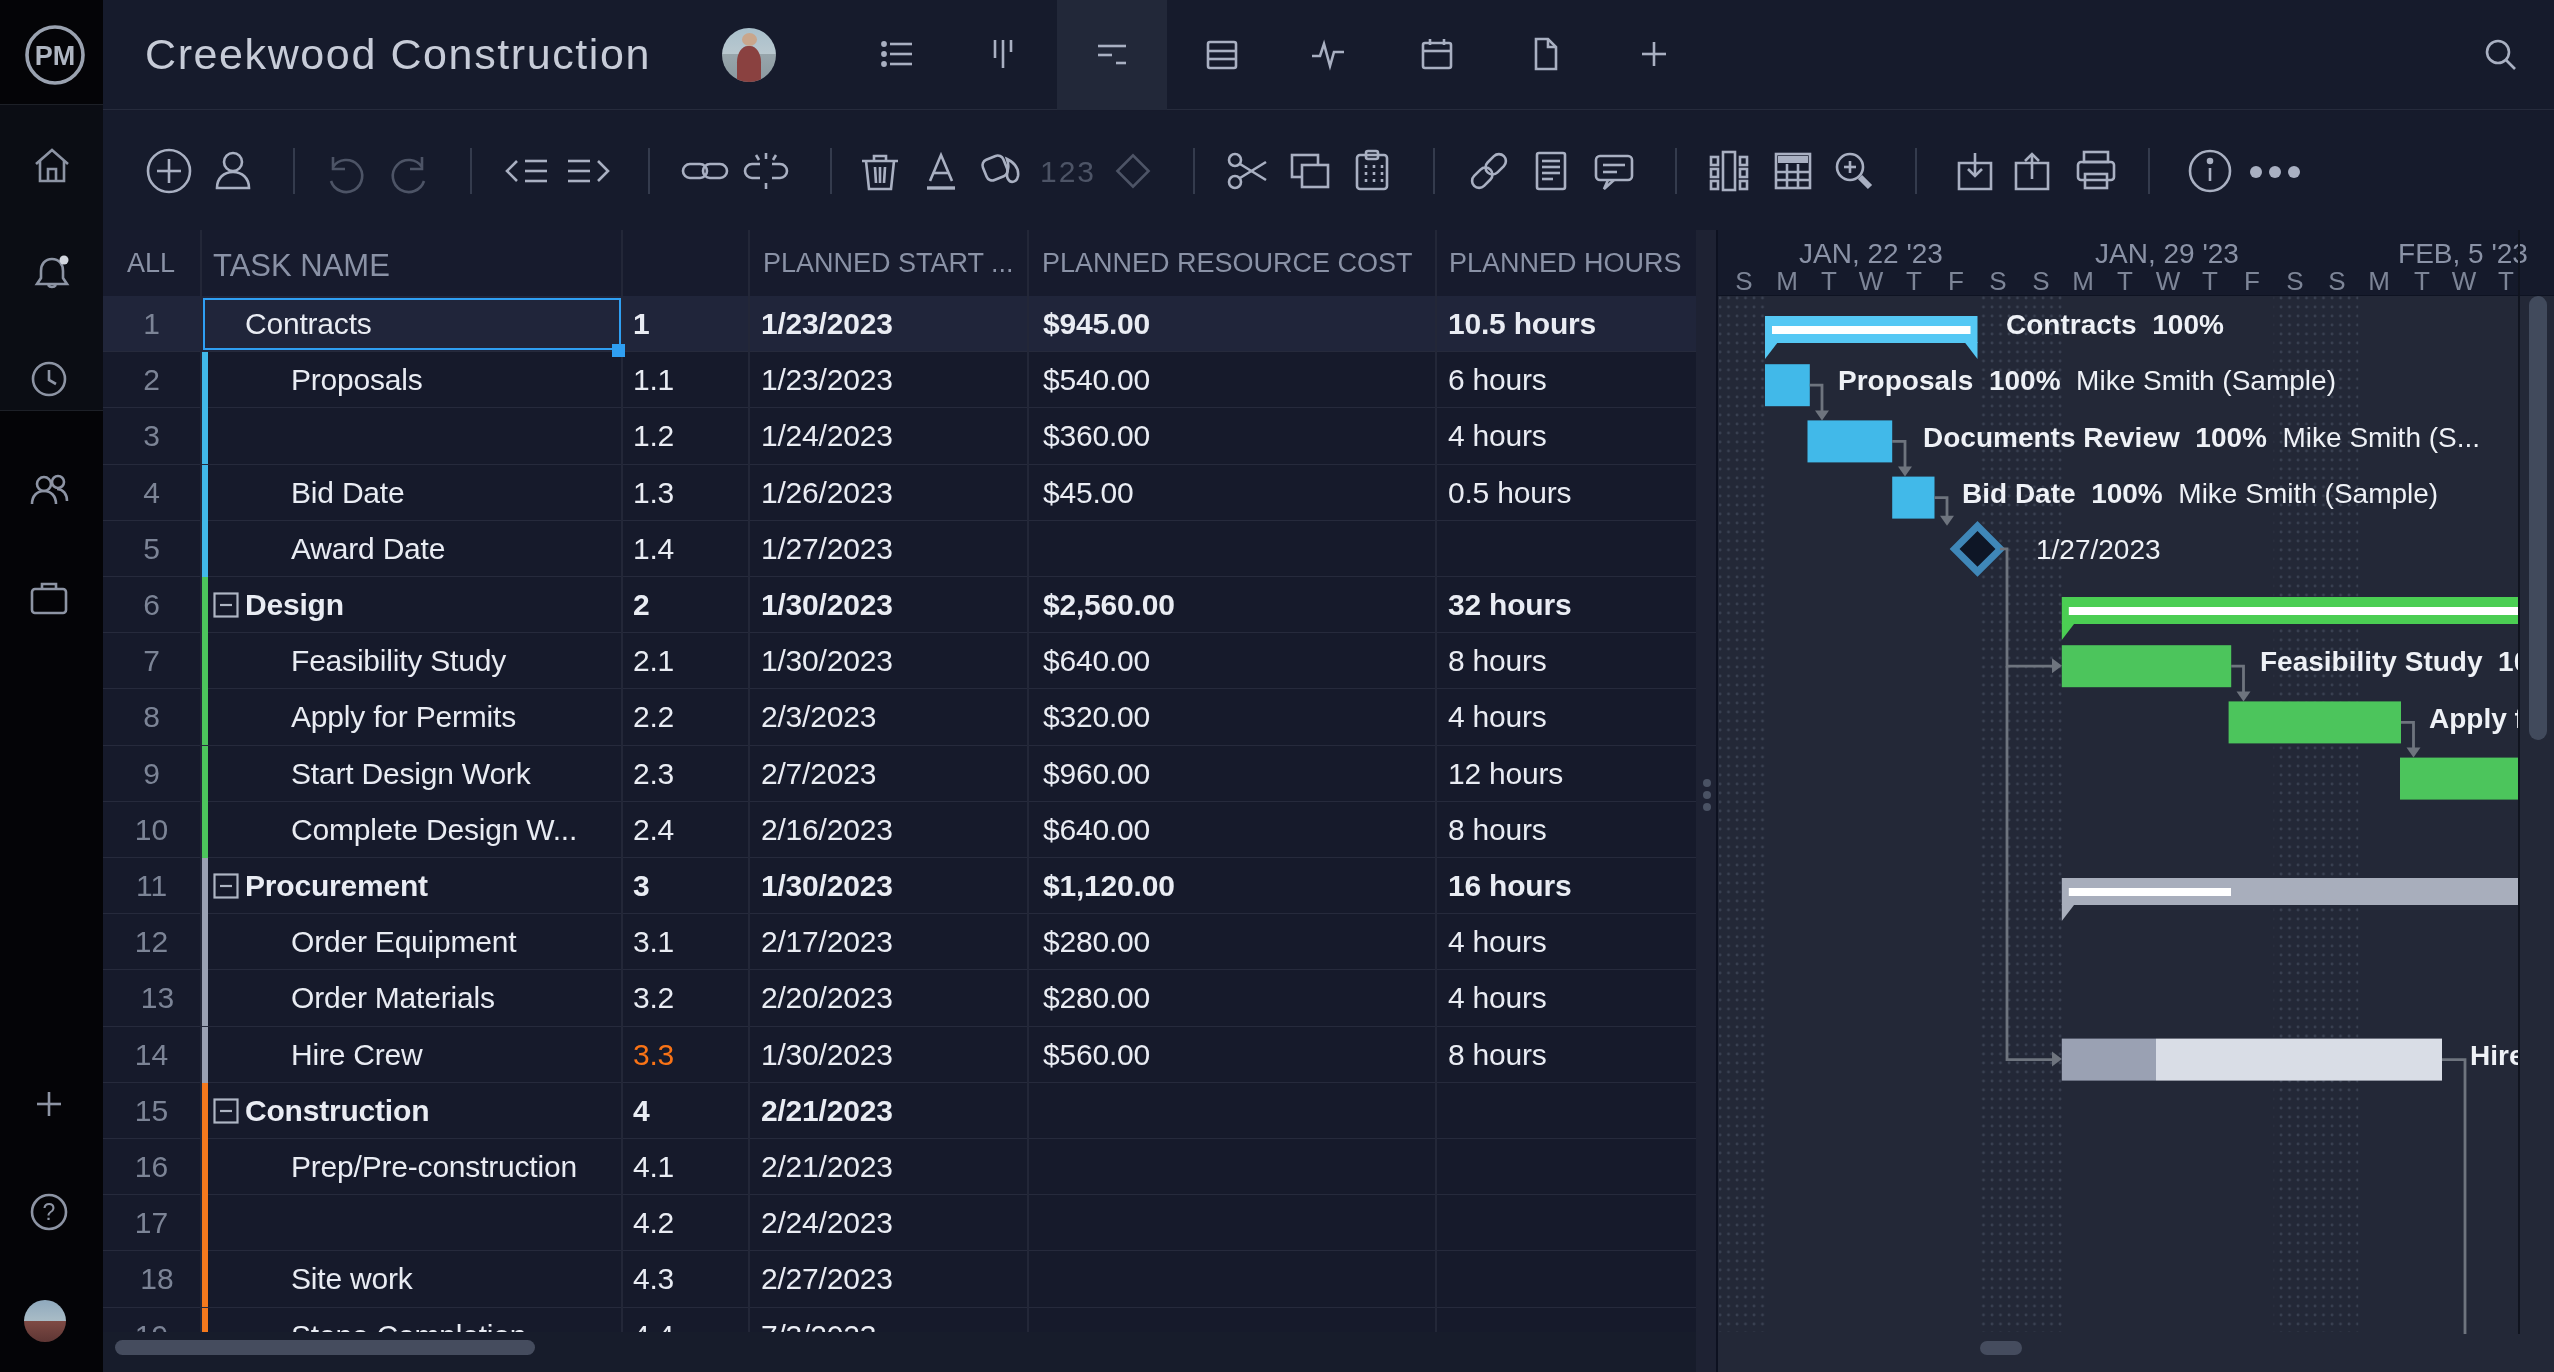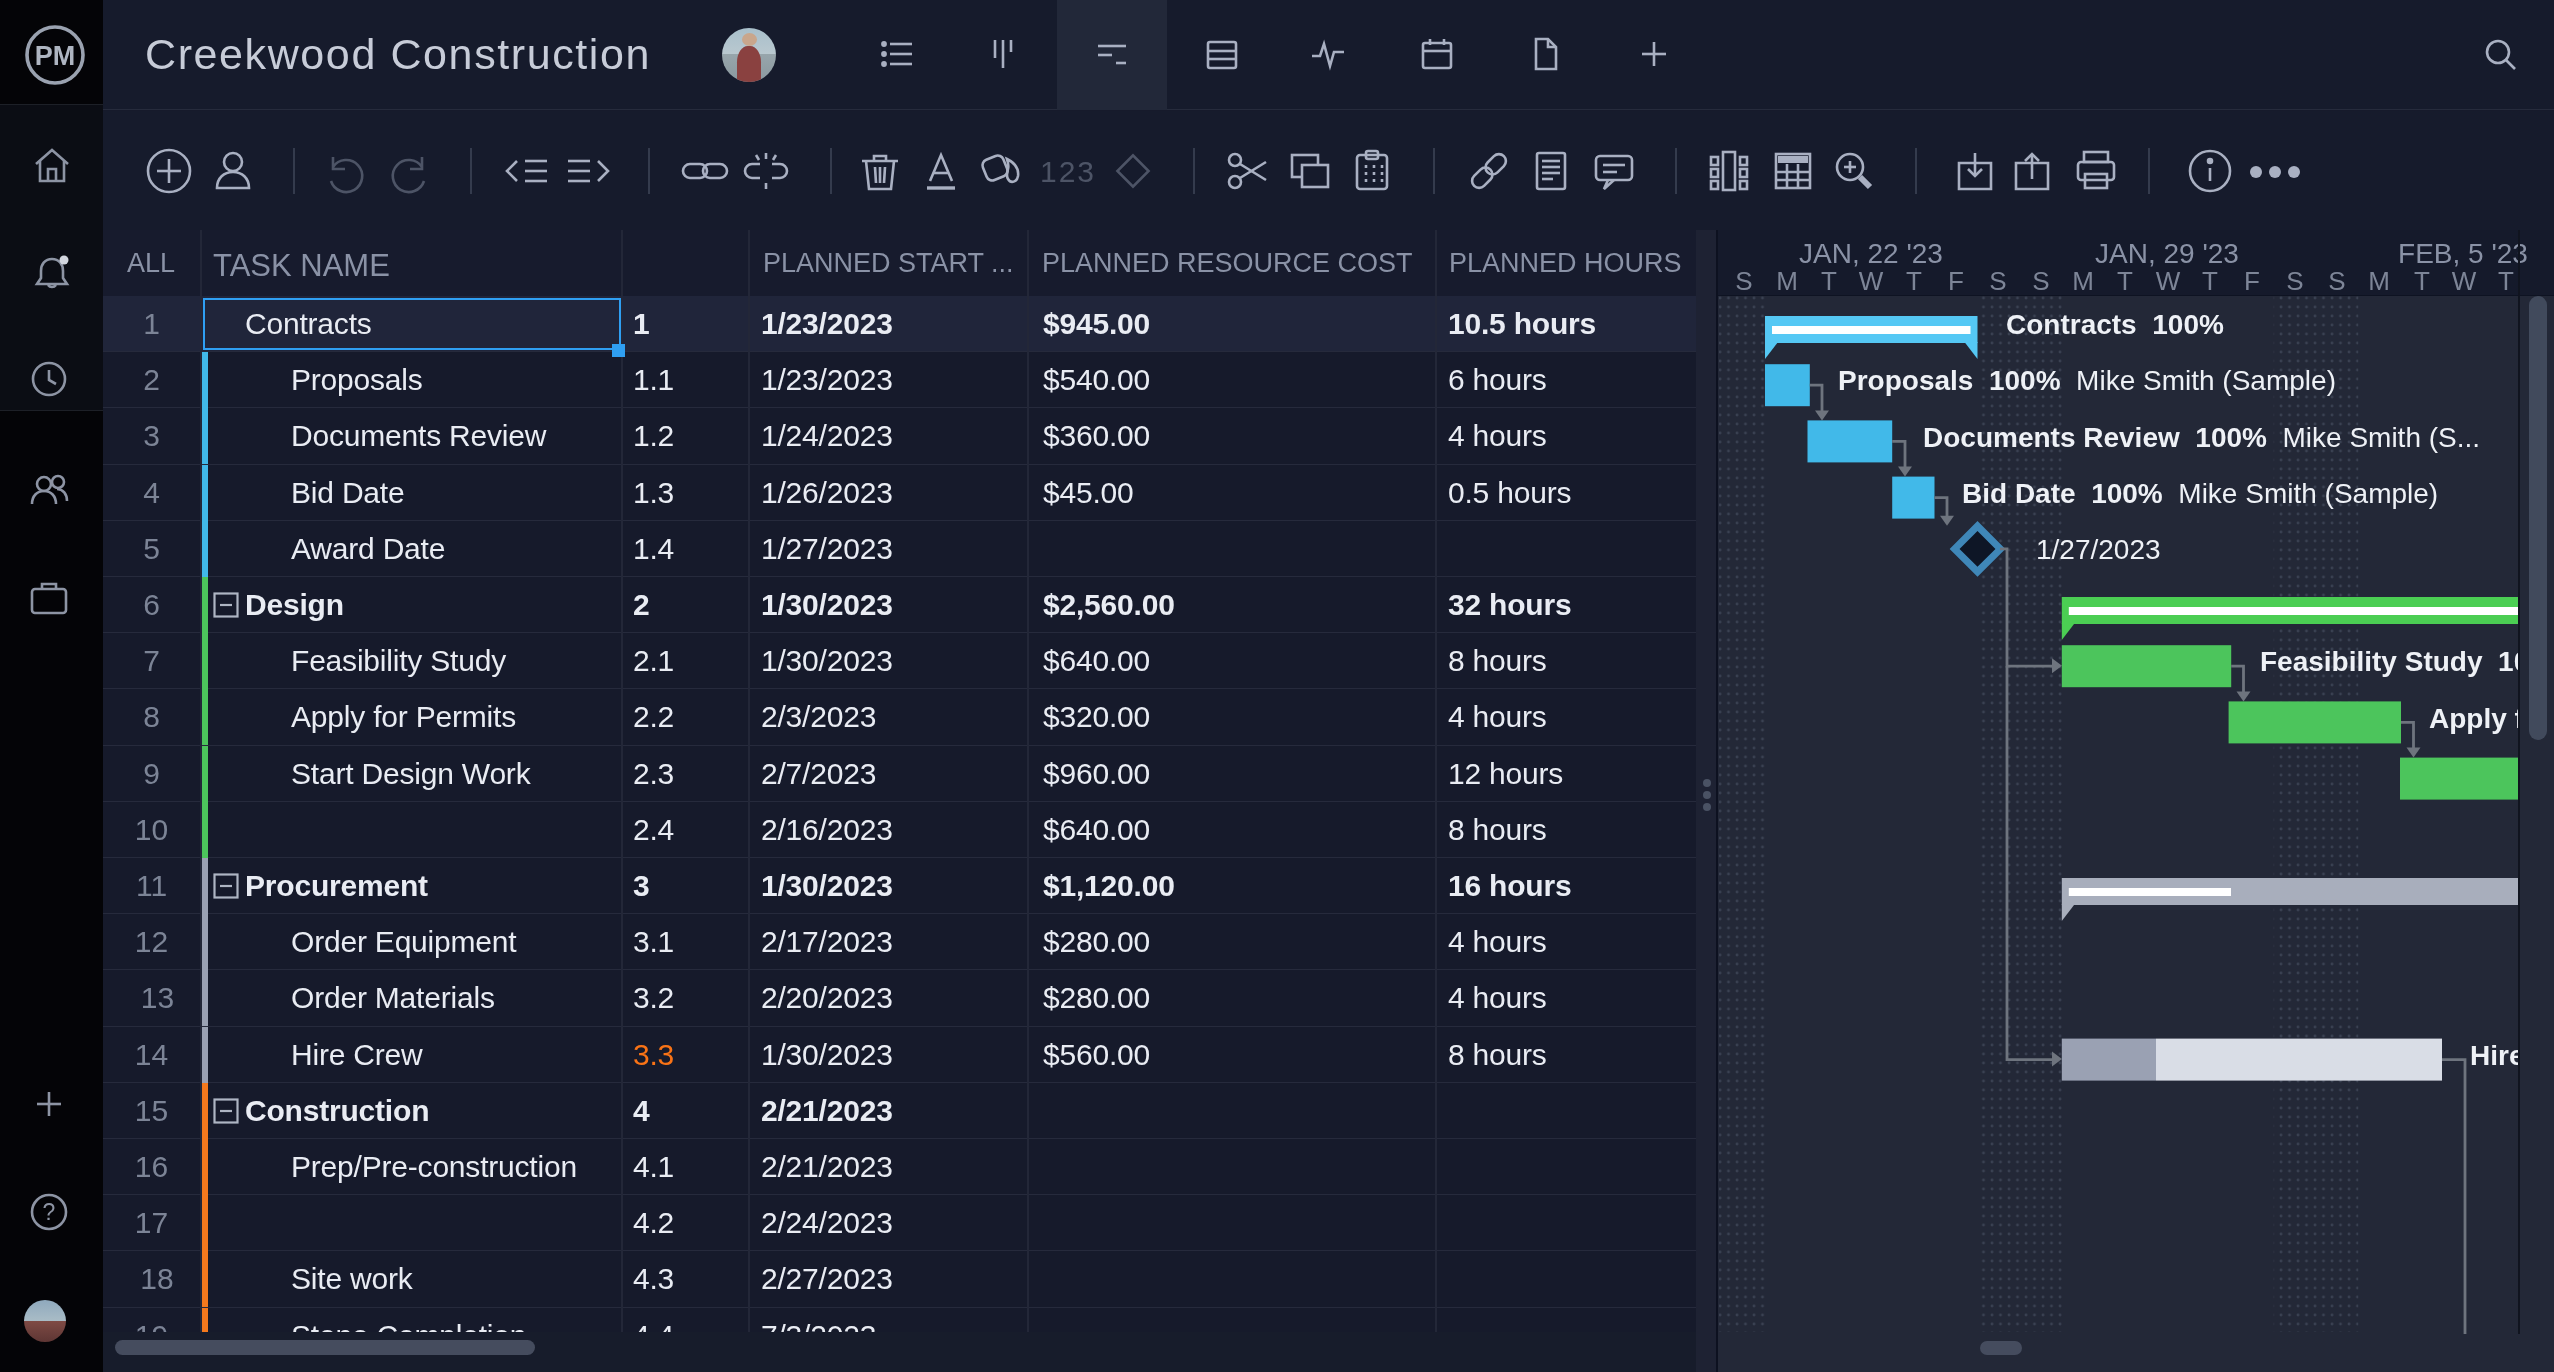--- a/index.html
+++ b/index.html
@@ -275,21 +275,20 @@
 <div class="abs" style="left:0;top:122px;width:97px;height:56px;line-height:56px;text-align:center;font-size:30px;color:#7c8496;">2</div>
 <div class="abs" style="left:97px;top:122px;width:8px;height:56px;background:#41b9e9;"></div>
 <div class="abs" style="left:188px;top:122px;height:56px;line-height:56px;font-size:30px;letter-spacing:-.2px;color:#e9ecf3;white-space:nowrap;">Proposals</div>
 <div class="abs" style="left:530px;top:122px;height:56px;line-height:56px;font-size:30px;letter-spacing:-.2px;color:#e9ecf3;">1.1</div>
 <div class="abs" style="left:658px;top:122px;height:56px;line-height:56px;font-size:30px;letter-spacing:-.2px;color:#e9ecf3;">1/23/2023</div>
 <div class="abs" style="left:940px;top:122px;height:56px;line-height:56px;font-size:30px;letter-spacing:-.2px;color:#e9ecf3;">$540.00</div>
 <div class="abs" style="left:1345px;top:122px;height:56px;line-height:56px;font-size:30px;letter-spacing:-.2px;color:#e9ecf3;">6 hours</div>
 <div class="abs" style="left:0;top:234px;width:1594px;height:1px;background:#262a3c;"></div>
 <div class="abs" style="left:0;top:178px;width:97px;height:56px;line-height:56px;text-align:center;font-size:30px;color:#7c8496;">3</div>
 <div class="abs" style="left:97px;top:178px;width:8px;height:56px;background:#41b9e9;"></div>
-<div class="abs" style="left:188px;top:178px;height:56px;line-height:56px;font-size:30px;letter-spacing:-.2px;color:#e9ecf3;white-space:nowrap;">Documents Review</div>
 <div class="abs" style="left:530px;top:178px;height:56px;line-height:56px;font-size:30px;letter-spacing:-.2px;color:#e9ecf3;">1.2</div>
 <div class="abs" style="left:658px;top:178px;height:56px;line-height:56px;font-size:30px;letter-spacing:-.2px;color:#e9ecf3;">1/24/2023</div>
 <div class="abs" style="left:940px;top:178px;height:56px;line-height:56px;font-size:30px;letter-spacing:-.2px;color:#e9ecf3;">$360.00</div>
 <div class="abs" style="left:1345px;top:178px;height:56px;line-height:56px;font-size:30px;letter-spacing:-.2px;color:#e9ecf3;">4 hours</div>
 <div class="abs" style="left:0;top:290px;width:1594px;height:1px;background:#262a3c;"></div>
 <div class="abs" style="left:0;top:235px;width:97px;height:56px;line-height:56px;text-align:center;font-size:30px;color:#7c8496;">4</div>
 <div class="abs" style="left:97px;top:235px;width:8px;height:56px;background:#41b9e9;"></div>
 <div class="abs" style="left:188px;top:235px;height:56px;line-height:56px;font-size:30px;letter-spacing:-.2px;color:#e9ecf3;white-space:nowrap;">Bid Date</div>
 <div class="abs" style="left:530px;top:235px;height:56px;line-height:56px;font-size:30px;letter-spacing:-.2px;color:#e9ecf3;">1.3</div>
 <div class="abs" style="left:658px;top:235px;height:56px;line-height:56px;font-size:30px;letter-spacing:-.2px;color:#e9ecf3;">1/26/2023</div>
@@ -333,20 +332,21 @@
 <div class="abs" style="left:0;top:516px;width:97px;height:56px;line-height:56px;text-align:center;font-size:30px;color:#7c8496;">9</div>
 <div class="abs" style="left:97px;top:516px;width:8px;height:56px;background:#4cc55c;"></div>
 <div class="abs" style="left:188px;top:516px;height:56px;line-height:56px;font-size:30px;letter-spacing:-.2px;color:#e9ecf3;white-space:nowrap;">Start Design Work</div>
 <div class="abs" style="left:530px;top:516px;height:56px;line-height:56px;font-size:30px;letter-spacing:-.2px;color:#e9ecf3;">2.3</div>
 <div class="abs" style="left:658px;top:516px;height:56px;line-height:56px;font-size:30px;letter-spacing:-.2px;color:#e9ecf3;">2/7/2023</div>
 <div class="abs" style="left:940px;top:516px;height:56px;line-height:56px;font-size:30px;letter-spacing:-.2px;color:#e9ecf3;">$960.00</div>
 <div class="abs" style="left:1345px;top:516px;height:56px;line-height:56px;font-size:30px;letter-spacing:-.2px;color:#e9ecf3;">12 hours</div>
 <div class="abs" style="left:0;top:627px;width:1594px;height:1px;background:#262a3c;"></div>
 <div class="abs" style="left:0;top:572px;width:97px;height:56px;line-height:56px;text-align:center;font-size:30px;color:#7c8496;">10</div>
 <div class="abs" style="left:97px;top:572px;width:8px;height:56px;background:#4cc55c;"></div>
+<div class="abs" style="left:188px;top:572px;height:56px;line-height:56px;font-size:30px;letter-spacing:-.2px;color:#e9ecf3;white-space:nowrap;">Complete Design W...</div>
 <div class="abs" style="left:530px;top:572px;height:56px;line-height:56px;font-size:30px;letter-spacing:-.2px;color:#e9ecf3;">2.4</div>
 <div class="abs" style="left:658px;top:572px;height:56px;line-height:56px;font-size:30px;letter-spacing:-.2px;color:#e9ecf3;">2/16/2023</div>
 <div class="abs" style="left:940px;top:572px;height:56px;line-height:56px;font-size:30px;letter-spacing:-.2px;color:#e9ecf3;">$640.00</div>
 <div class="abs" style="left:1345px;top:572px;height:56px;line-height:56px;font-size:30px;letter-spacing:-.2px;color:#e9ecf3;">8 hours</div>
 <div class="abs" style="left:0;top:683px;width:1594px;height:1px;background:#262a3c;"></div>
 <div class="abs" style="left:0;top:628px;width:97px;height:56px;line-height:56px;text-align:center;font-size:30px;color:#7c8496;">11</div>
 <div class="abs" style="left:97px;top:628px;width:8px;height:56px;background:#9aa1b3;"></div>
 <svg class="abs" style="left:110px;top:643px" width="26" height="26" viewBox="0 0 26 26" fill="none" stroke="#aeb5c3" stroke-width="2.2">
       <rect x="1.5" y="1.5" width="23" height="23"></rect>
       <line x1="7" y1="13" x2="19" y2="13"></line>

